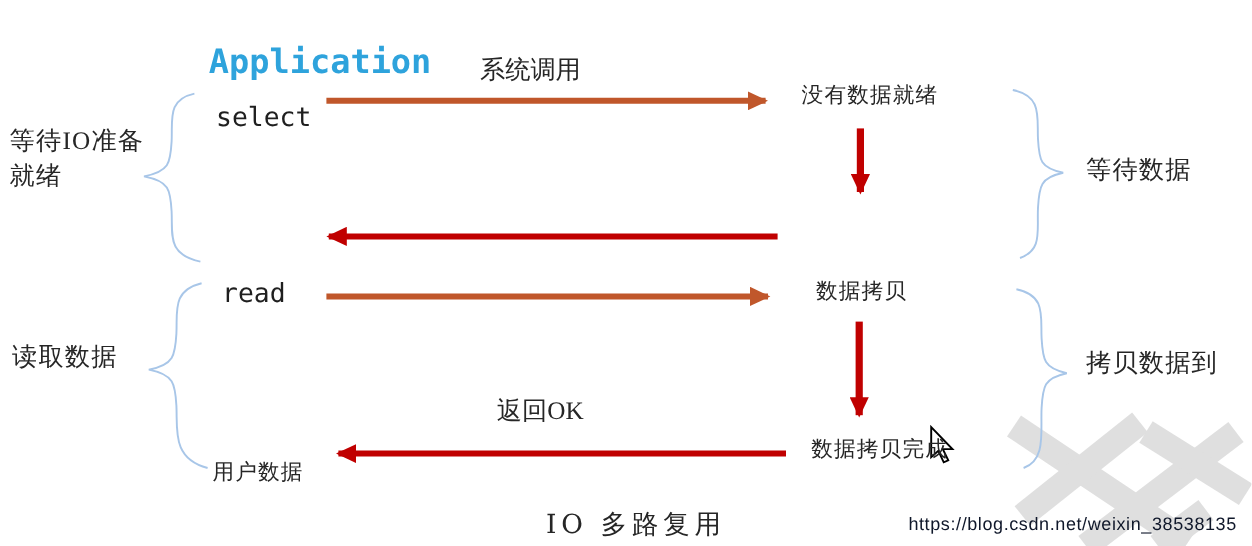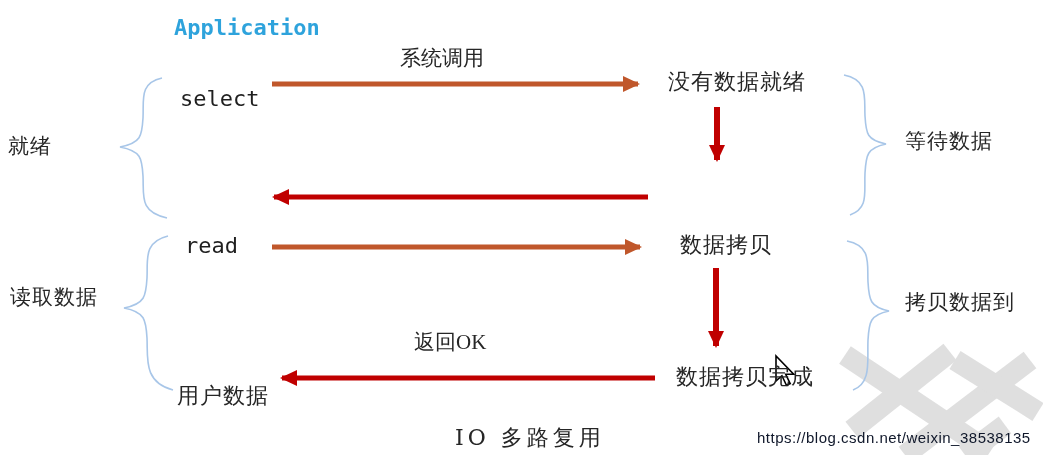--- a/index.html
+++ b/index.html
@@ -6,29 +6,29 @@
   #canvas{
     position:relative;
     width:1043px;height:455px;
     background:#ffffff;
     overflow:hidden;
     font-family:"Liberation Serif","DejaVu Serif",serif;
     color:#262626;
   }
   #gfx{position:absolute;left:0;top:0;width:1043px;height:455px;}
   .lbl{position:absolute;white-space:pre;line-height:1.3;}
-  .cn{font-size:22px;letter-spacing:1px;}
+  .cn{font-size:18px;letter-spacing:1px;}
   .cn-sm{font-size:21px;}
   .mono{
     font-family:"DejaVu Sans Mono","Liberation Mono",monospace;
     font-size:22px;color:#1f1f1f;
   }
   .hdr{
     font-family:"DejaVu Sans Mono","Liberation Mono",monospace;
-    font-size:22px;font-weight:bold;color:#2ea3dc;
+    font-size:28px;font-weight:bold;color:#2ea3dc;margin-top:20px;
   }
   .side{font-size:21px;letter-spacing:1px;line-height:29px;}
   .caption{
     font-size:22px;letter-spacing:4px;font-style:normal;
     font-family:"DejaVu Serif","Liberation Serif",serif;
   }
   .watermark-text{
     position:absolute;left:757px;top:429px;
     font-family:"Liberation Sans","DejaVu Sans",sans-serif;
     font-size:15px;color:#0f172a;letter-spacing:0.5px;
@@ -84,21 +84,21 @@
   <div class="lbl mono" style="left:185px;top:232px;">read</div>
   <div class="lbl cn" style="left:177px;top:382px;">用户数据</div>
 
   <div class="lbl cn" style="left:668px;top:68px;">没有数据就绪</div>
   <div class="lbl cn" style="left:654px;top:231px;margin-left:26px;">数据拷贝</div>
   <div class="lbl cn" style="left:676px;top:363px;">数据拷贝完成</div>
 
   <div class="lbl cn-sm" style="left:400px;top:45px;">系统调用</div>
   <div class="lbl cn-sm" style="left:414px;top:329px;">返回OK</div>
 
-  <div class="lbl side" style="left:8px;top:103px;"><br><span>就绪</span></div>
+  <div class="lbl side" style="left:8px;top:103px;"><span>等待IO准备</span><br><span>就绪</span></div>
   <div class="lbl side" style="left:10px;top:283px;">读取数据</div>
 
   <div class="lbl side" style="left:905px;top:127px;">等待数据</div>
   <div class="lbl side" style="left:905px;top:288px;"><span>拷贝数据到</span><br></div>
 
   <div class="lbl caption" style="left:455px;top:424px;">IO 多路复用</div>
 
   <div class="watermark-text">https://blog.csdn.net/weixin_38538135</div>
 
 </div>

